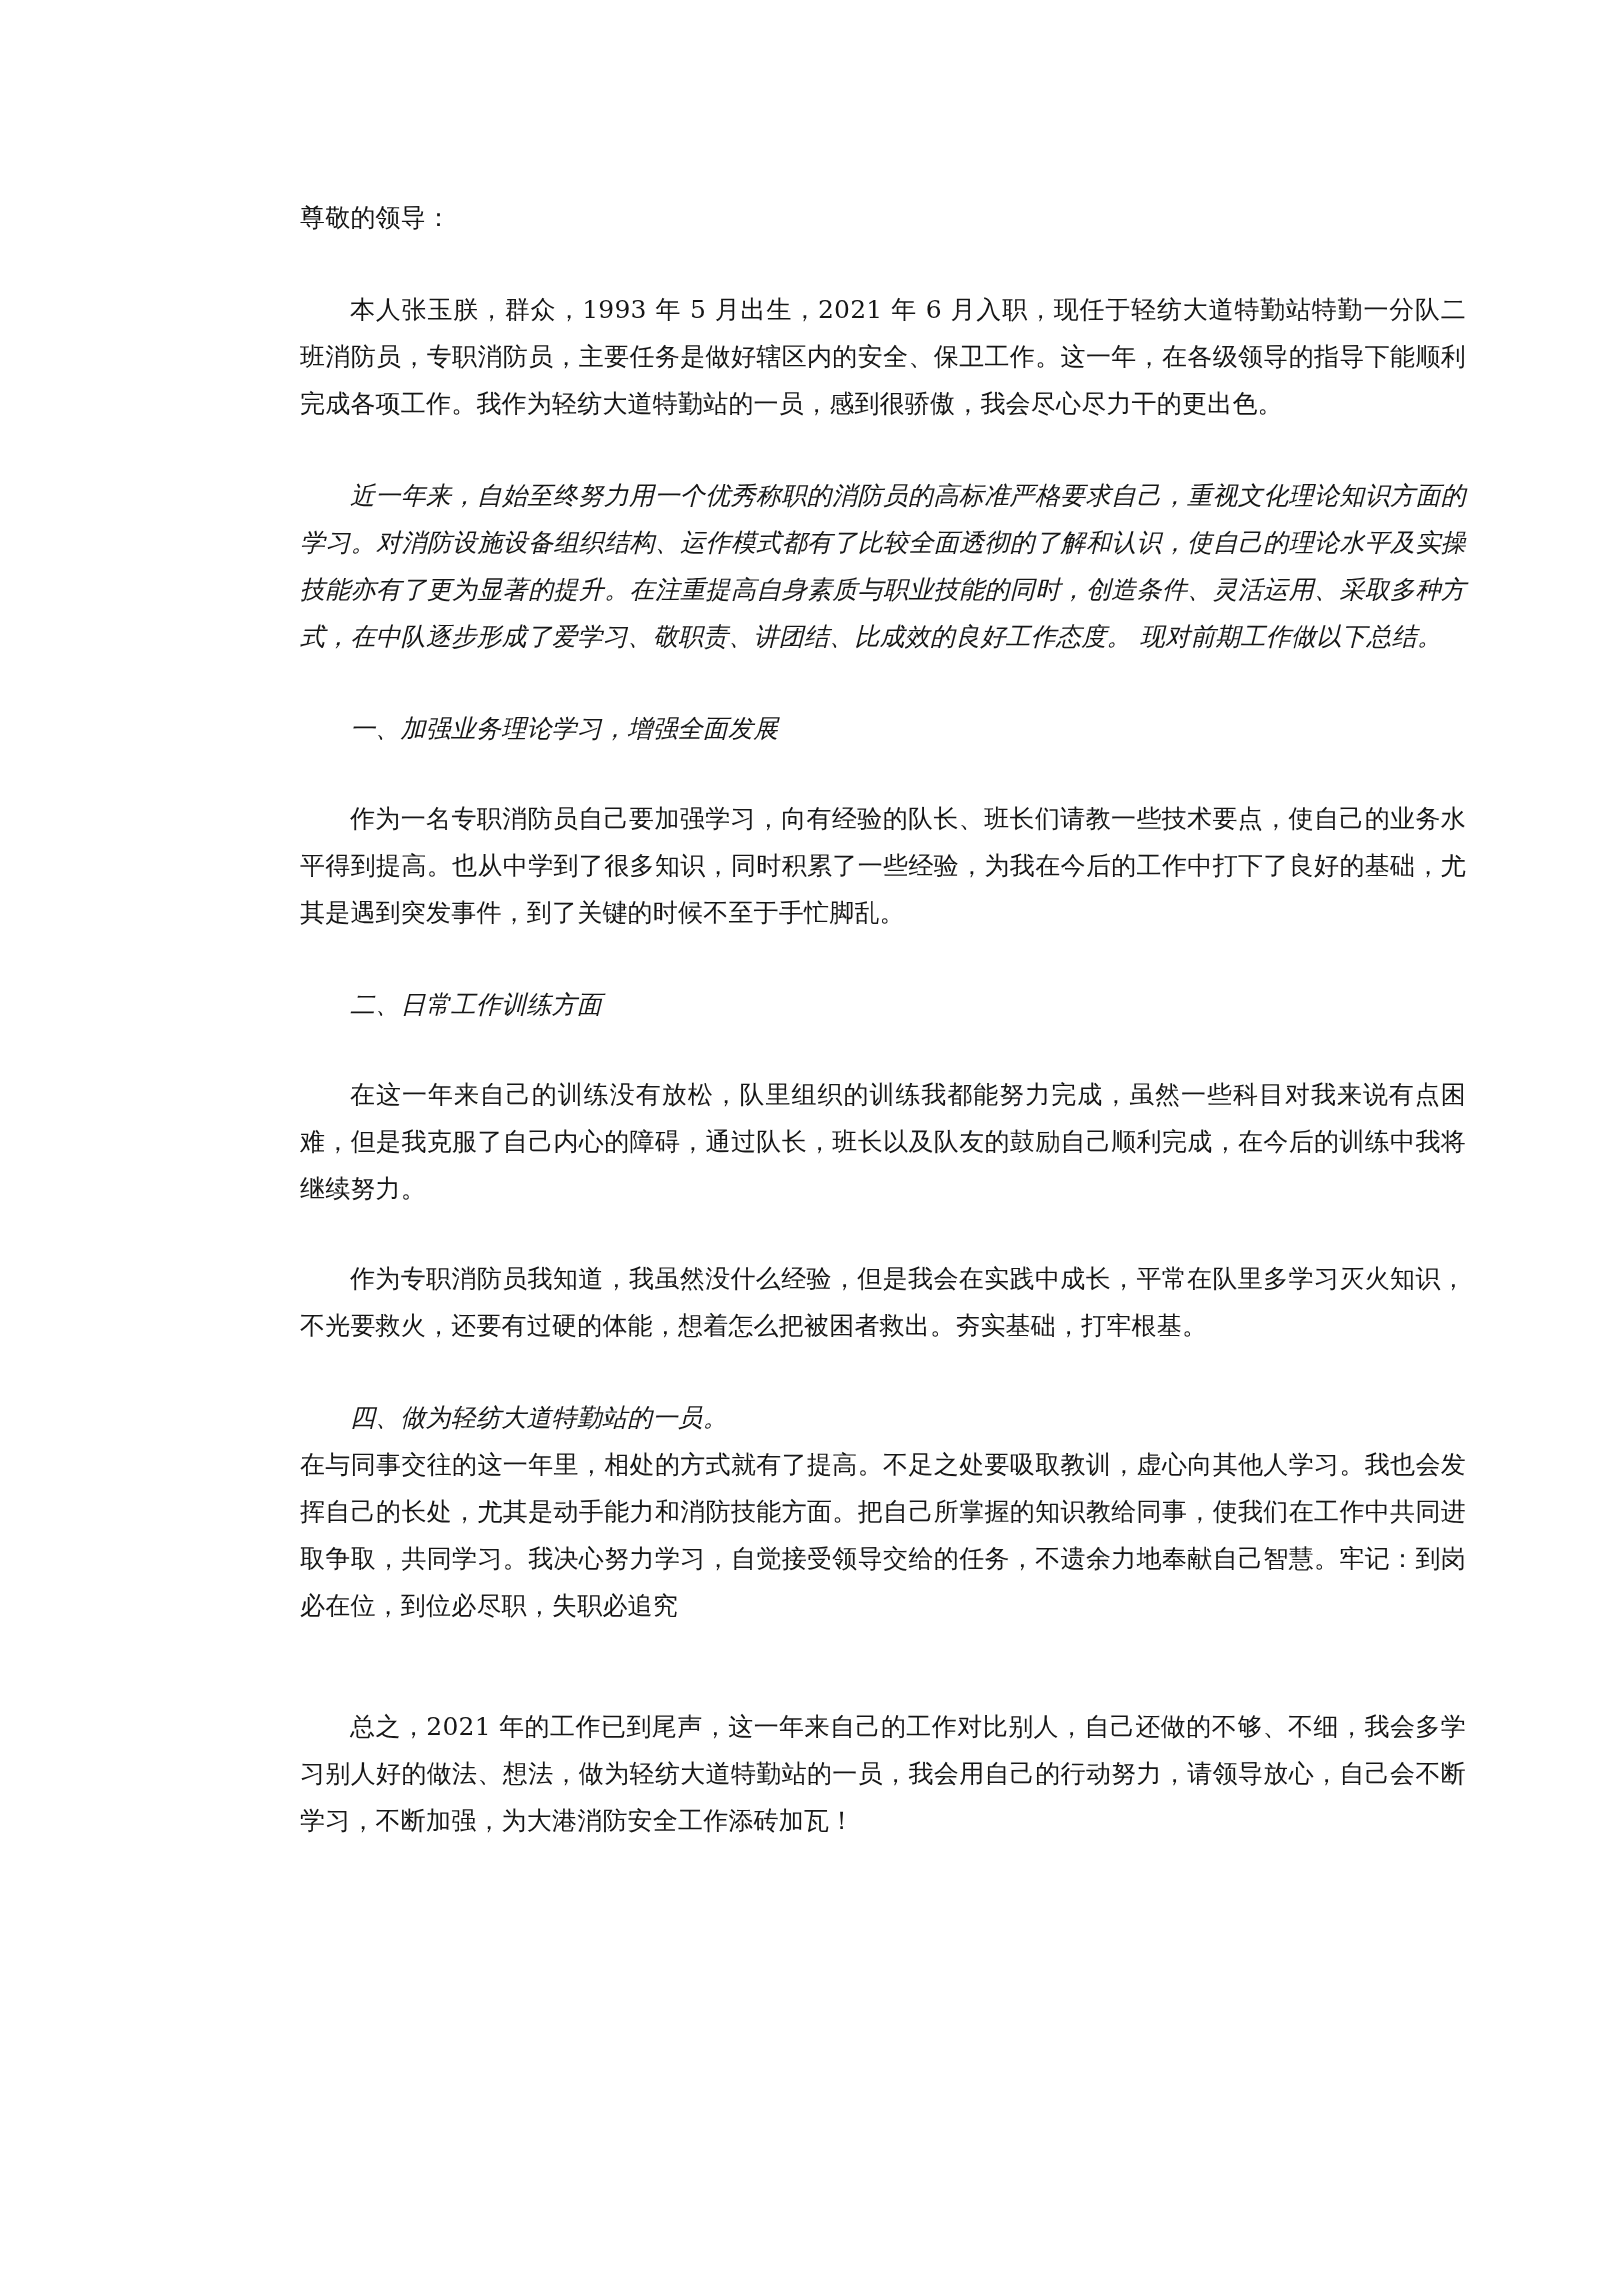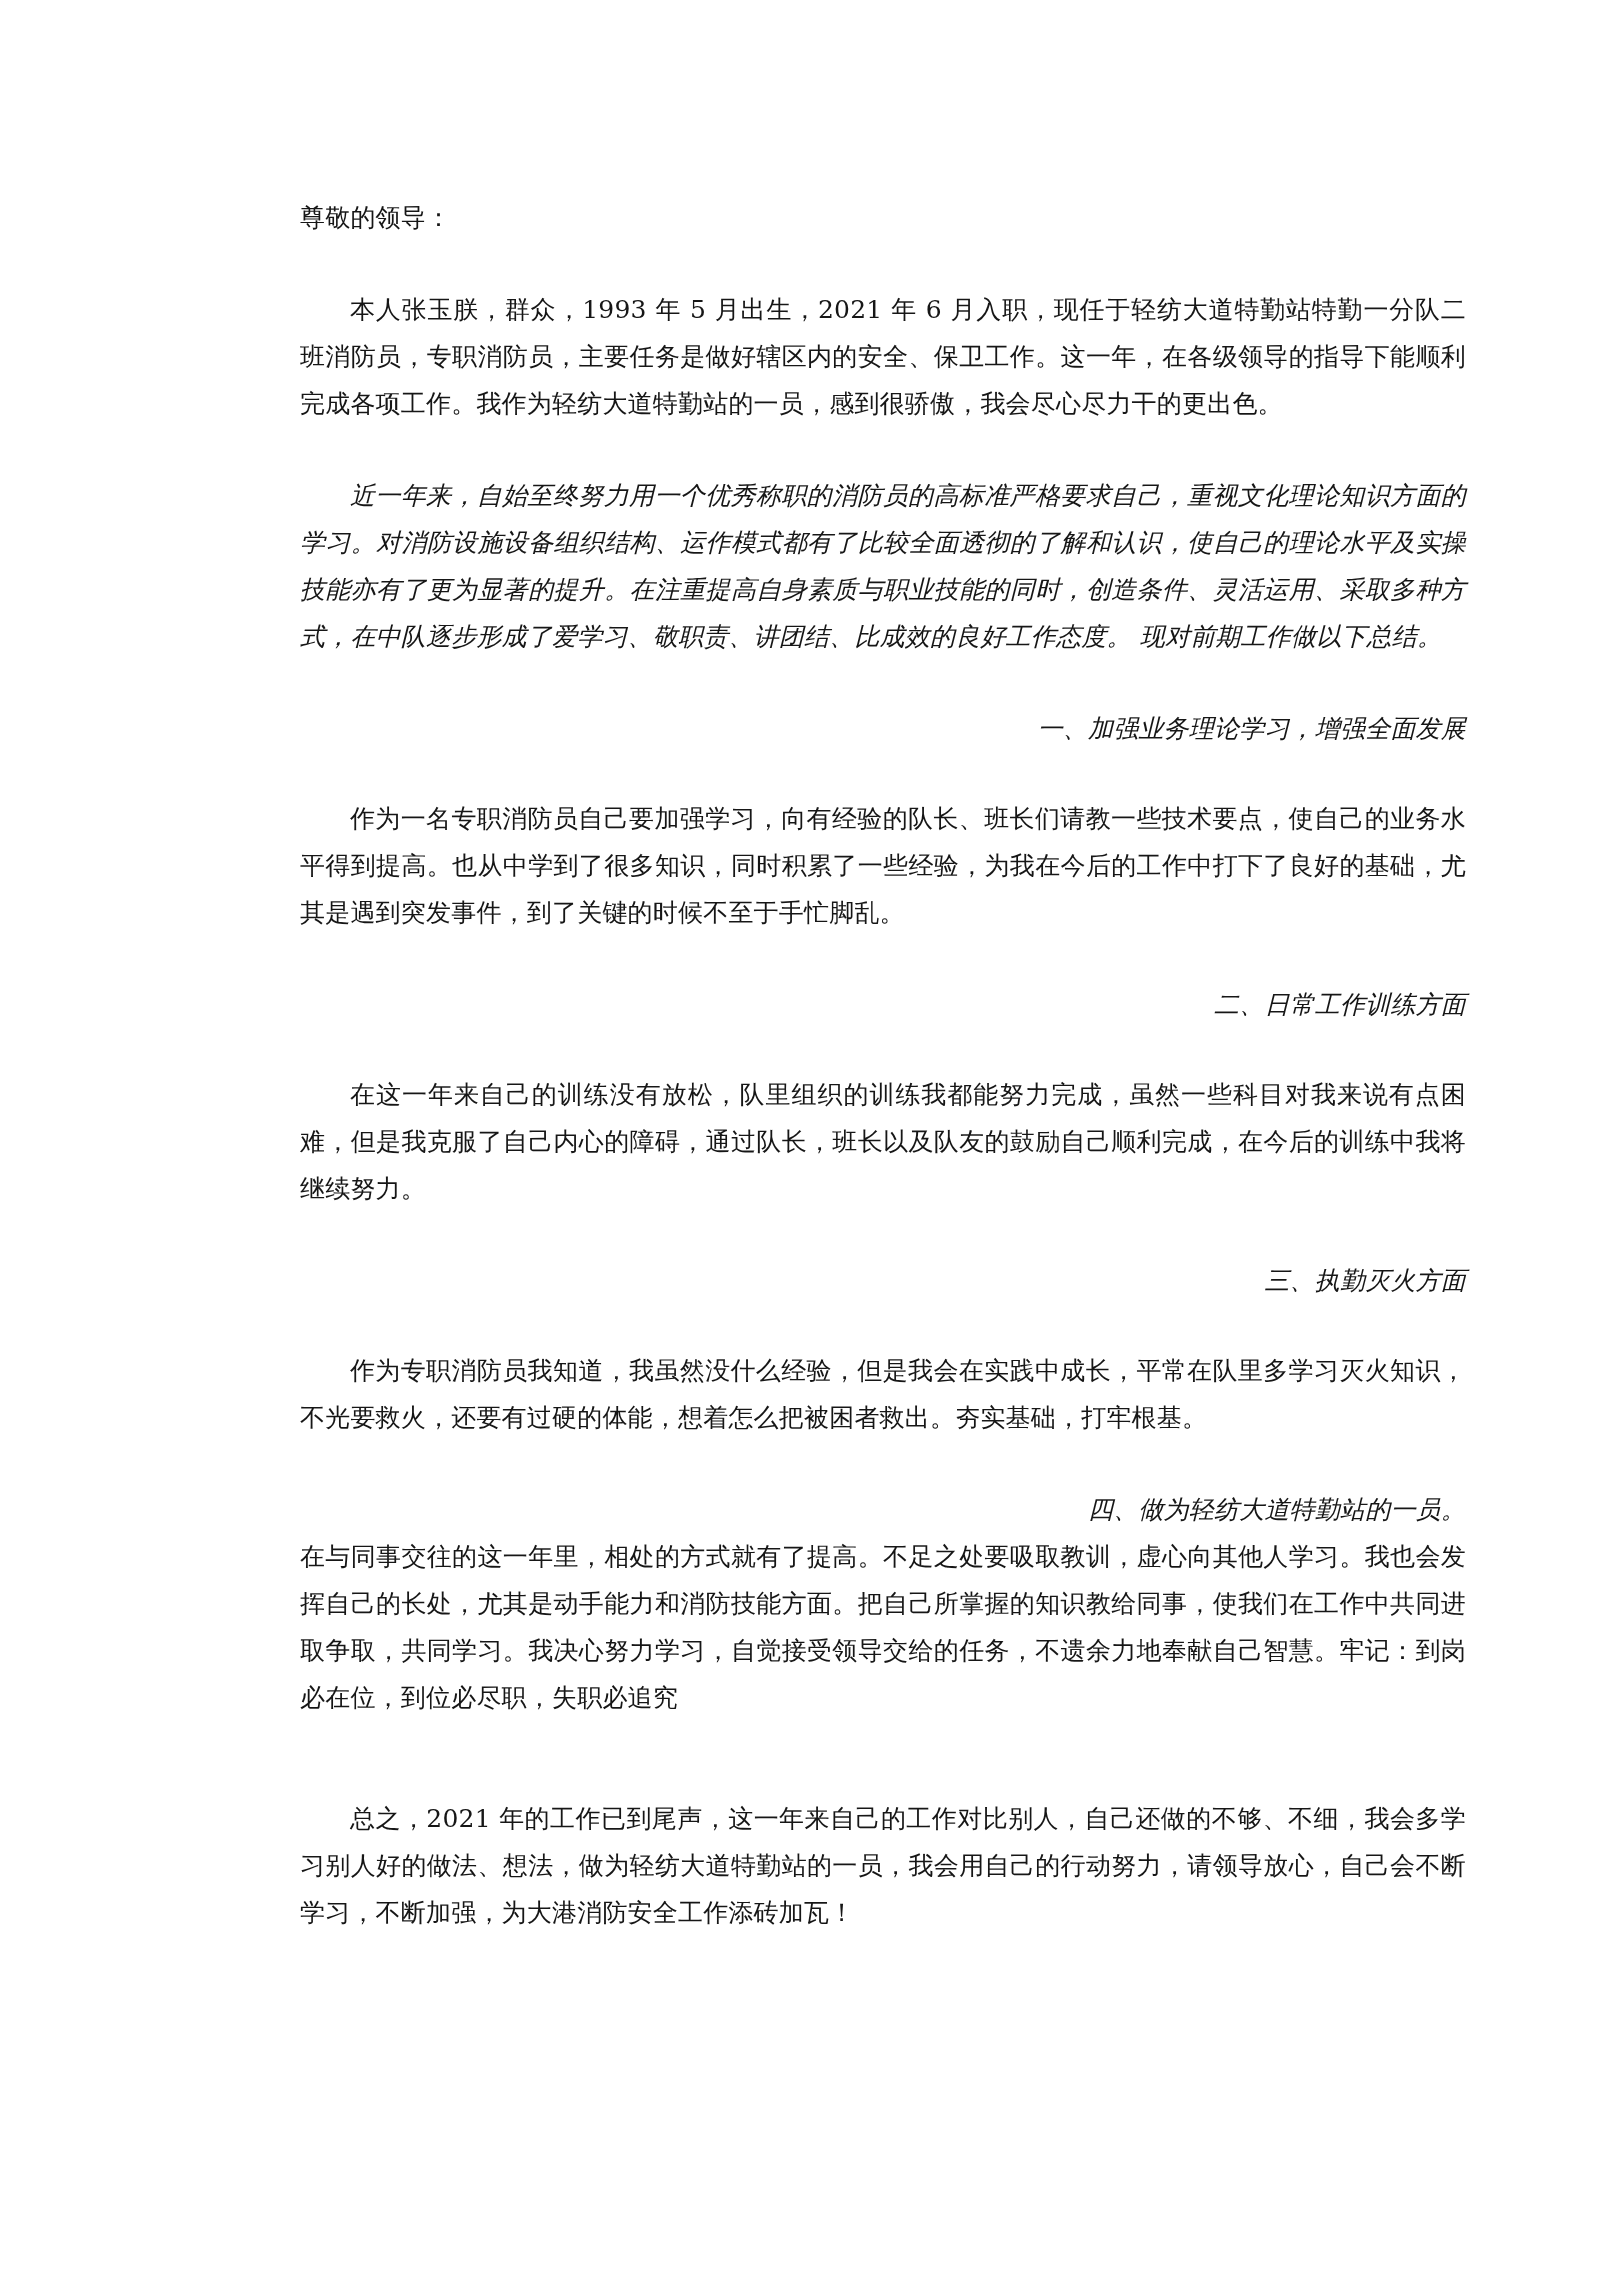--- a/index.html
+++ b/index.html
@@ -38,21 +38,21 @@
     text-align: left;
   }
   .indent {
     text-indent: 2em;
   }
   .gap-lg { margin-top: 45px; font-style: italic; }
   .gap-md { margin-top: 43px; }
   .gap-xl { margin-top: 74px; }
   .heading {
     text-indent: 2em;
-    text-align: right;
+    text-align: left;
   }
   .noindent {
     text-indent: 0;
   }
   .tight { margin-top: 0; }
   .closing {
     text-indent: 2em;
     text-align: left;
   }
 </style>
@@ -69,21 +69,20 @@
     <p class="para indent gap-lg">近一年来，自始至终努力用一个优秀称职的消防员的高标准严格要求自己，重视文化理论知识方面的学习。对消防设施设备组织结构、运作模式都有了比较全面透彻的了解和认识，使自己的理论水平及实操技能亦有了更为显著的提升。在注重提高自身素质与职业技能的同时，创造条件、灵活运用、采取多种方式，在中队逐步形成了爱学习、敬职责、讲团结、比成效的良好工作态度。 现对前期工作做以下总结。</p>
 
     <p class="para heading gap-lg">一、加强业务理论学习，增强全面发展</p>
 
     <p class="para indent gap-md">作为一名专职消防员自己要加强学习，向有经验的队长、班长们请教一些技术要点，使自己的业务水平得到提高。也从中学到了很多知识，同时积累了一些经验，为我在今后的工作中打下了良好的基础，尤其是遇到突发事件，到了关键的时候不至于手忙脚乱。</p>
 
     <p class="para heading gap-lg">二、日常工作训练方面</p>
 
     <p class="para indent gap-md">在这一年来自己的训练没有放松，队里组织的训练我都能努力完成，虽然一些科目对我来说有点困难，但是我克服了自己内心的障碍，通过队长，班长以及队友的鼓励自己顺利完成，在今后的训练中我将继续努力。</p>
 
-    <p class="para heading gap-lg">三、执勤灭火方面</p>
 
     <p class="para indent gap-md">作为专职消防员我知道，我虽然没什么经验，但是我会在实践中成长，平常在队里多学习灭火知识，不光要救火，还要有过硬的体能，想着怎么把被困者救出。夯实基础，打牢根基。</p>
 
     <p class="para heading gap-lg">四、做为轻纺大道特勤站的一员。</p>
 
     <p class="para noindent tight">在与同事交往的这一年里，相处的方式就有了提高。不足之处要吸取教训，虚心向其他人学习。我也会发挥自己的长处，尤其是动手能力和消防技能方面。把自己所掌握的知识教给同事，使我们在工作中共同进取争取，共同学习。我决心努力学习，自觉接受领导交给的任务，不遗余力地奉献自己智慧。牢记：到岗必在位，到位必尽职，失职必追究</p>
 
     <p class="para indent gap-xl">总之，2021 年的工作已到尾声，这一年来自己的工作对比别人，自己还做的不够、不细，我会多学习别人好的做法、想法，做为轻纺大道特勤站的一员，我会用自己的行动努力，请领导放心，自己会不断学习，不断加强，为大港消防安全工作添砖加瓦！</p>
 
 

